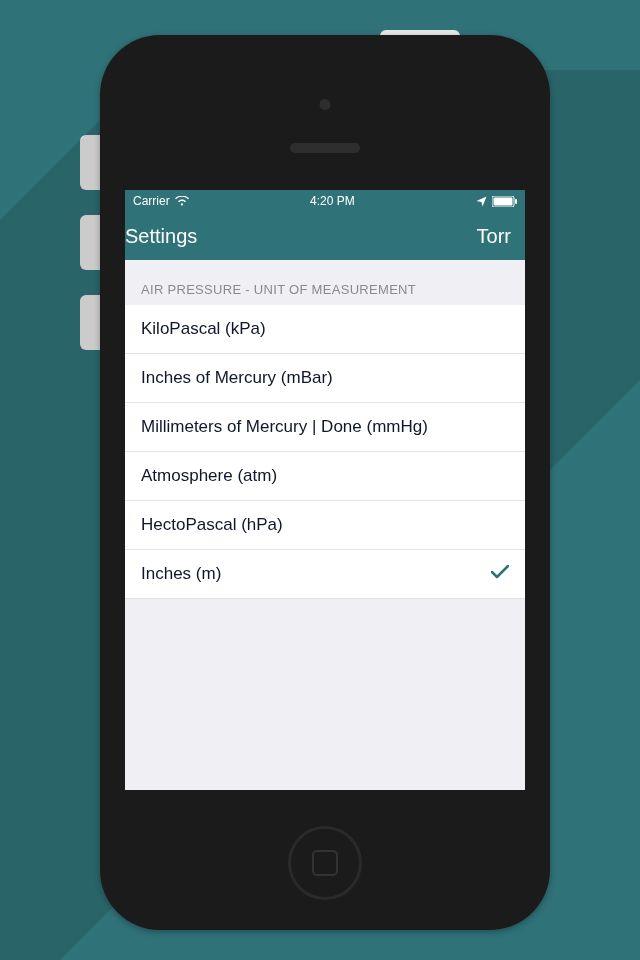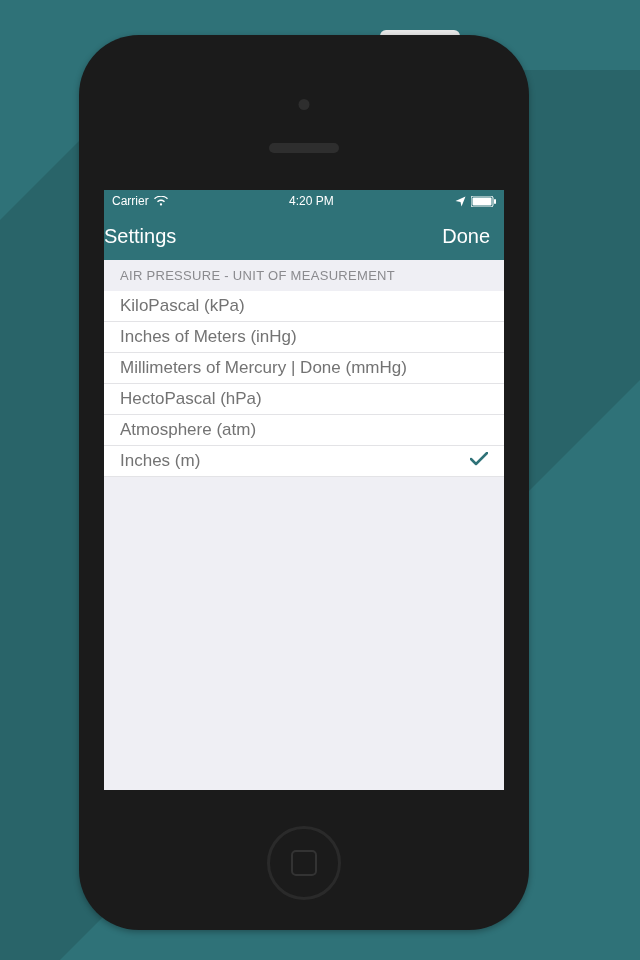--- a/index.html
+++ b/index.html
@@ -40,21 +40,21 @@
       width: 800px;
       height: 1100px;
       background: rgba(0,0,0,0.12);
       transform: skewX(-45deg);
       transform-origin: top left;
     }
     
     .phone {
       position: absolute;
       top: 35px;
-      left: 79px;
+      left: 100px;
       width: 450px;
       height: 895px;
       background: #1b1b1b;
       border-radius: 60px;
       box-shadow: 0 2px 6px rgba(0,0,0,0.3);
     }
     .speaker {
       position: absolute;
       top: 108px;
       left: 50%;
@@ -132,36 +132,36 @@
     }
     .nav-title { font-weight: 500; }
     .nav-done {
       position: absolute;
       right: 14px;
       font-size: 20px;
       font-weight: 400;
     }
     
     .section-header {
-      padding: 8px 16px 8px;
+      padding: 22px 16px 8px;
       font-size: 13px;
       color: #8a8a8e;
       letter-spacing: 0.3px;
       background: #efeff4;
     }
     .row {
       background: #fff;
-      height: 31px;
+      height: 49px;
       display: flex;
       align-items: center;
       justify-content: space-between;
       padding: 0 16px;
       border-bottom: 1px solid #e3e3e6;
       font-size: 17px;
-      color: #737373;
+      color: #0f172a;
     }
     .row:first-of-type { border-top: 1px solid #e3e3e6; }
     .check { color: #2f7278; }
   </style>
 </head>
 <body>
 
 <div class="bg-tab-top"></div>
 <div class="bg-tab t1"></div>
 <div class="bg-tab t2"></div>
@@ -196,39 +196,39 @@
               <rect x="0" y="0" width="22" height="11" rx="2" fill="none" stroke="#fff" stroke-width="1"></rect>
               <rect x="1.5" y="1.5" width="19" height="8" rx="1" fill="#fff"></rect>
               <rect x="23" y="3" width="2" height="5" rx="1" fill="#fff"></rect>
             </svg>
         </span>
       </div>
     </div>
 
     <div class="nav-bar">
       <span class="nav-title">Settings</span>
-      <span class="nav-done">Done</span>
+      <span class="nav-done">Torr</span>
     </div>
 
     <div class="section-header">AIR PRESSURE - UNIT OF MEASUREMENT</div>
 
     <div class="row">
       <span>KiloPascal (kPa)</span>
     </div>
     <div class="row">
-      <span>Inches of Meters (inHg)</span>
+      <span>Inches of Mercury (mBar)</span>
     </div>
     <div class="row">
       <span>Millimeters of Mercury | Done (mmHg)</span>
     </div>
     <div class="row">
+      <span>Atmosphere (atm)</span>
+    </div>
+    <div class="row">
       <span>HectoPascal (hPa)</span>
-    </div>
-    <div class="row">
-      <span>Atmosphere (atm)</span>
     </div>
 
 
     <div class="row">
       <span>Inches (m)</span>
       <span class="check">
         <svg width="18" height="14" viewBox="0 0 18 14">
             <path d="M1 7l5 5L17 1" stroke="#2f7278" stroke-width="2.5" fill="none" stroke-linecap="round" stroke-linejoin="round"></path>
           </svg>
       </span>

